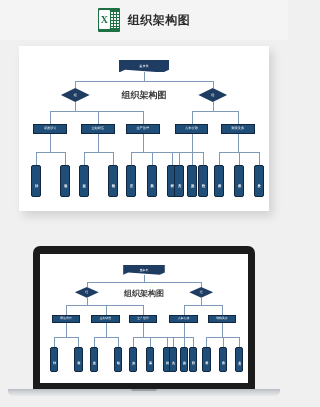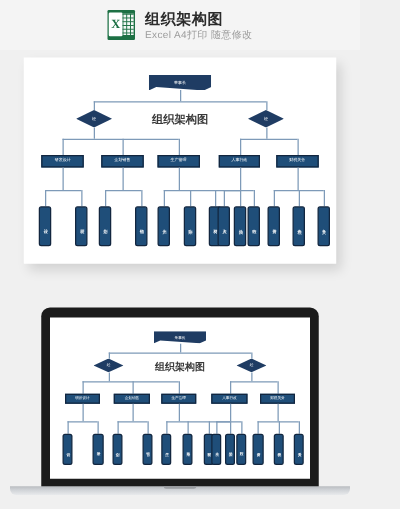--- a/index.html
+++ b/index.html
@@ -149,21 +149,20 @@
 </head>
 <body>
 
 <div class="header">
   <span class="xl-icon">
     <span class="sheet">X</span>
     <span class="grid"></span>
   </span>
   <span class="head-text">
     <span class="head-title">组织架构图</span>
-    <span class="head-sub">Excel A4打印 随意修改</span>
   </span>
 </div>
 
 <div class="card">
   <div class="chart big" id="chart-big">
       <div class="banner" style="left: 100px; top: 14.025px; width: 50px; height: 12.375px;">董事长</div>
       <div class="line v" style="left: 125px; top: 26.4px; width: 1px; height: 9.075px;"></div>
       <div class="line h" style="left: 56.25px; top: 35.475px; width: 137.5px; height: 1px;"></div>
       <div class="line v" style="left: 56.25px; top: 35.475px; width: 1px; height: 6.6px;"></div>
       <div class="line v" style="left: 193.75px; top: 35.475px; width: 1px; height: 6.6px;"></div>

